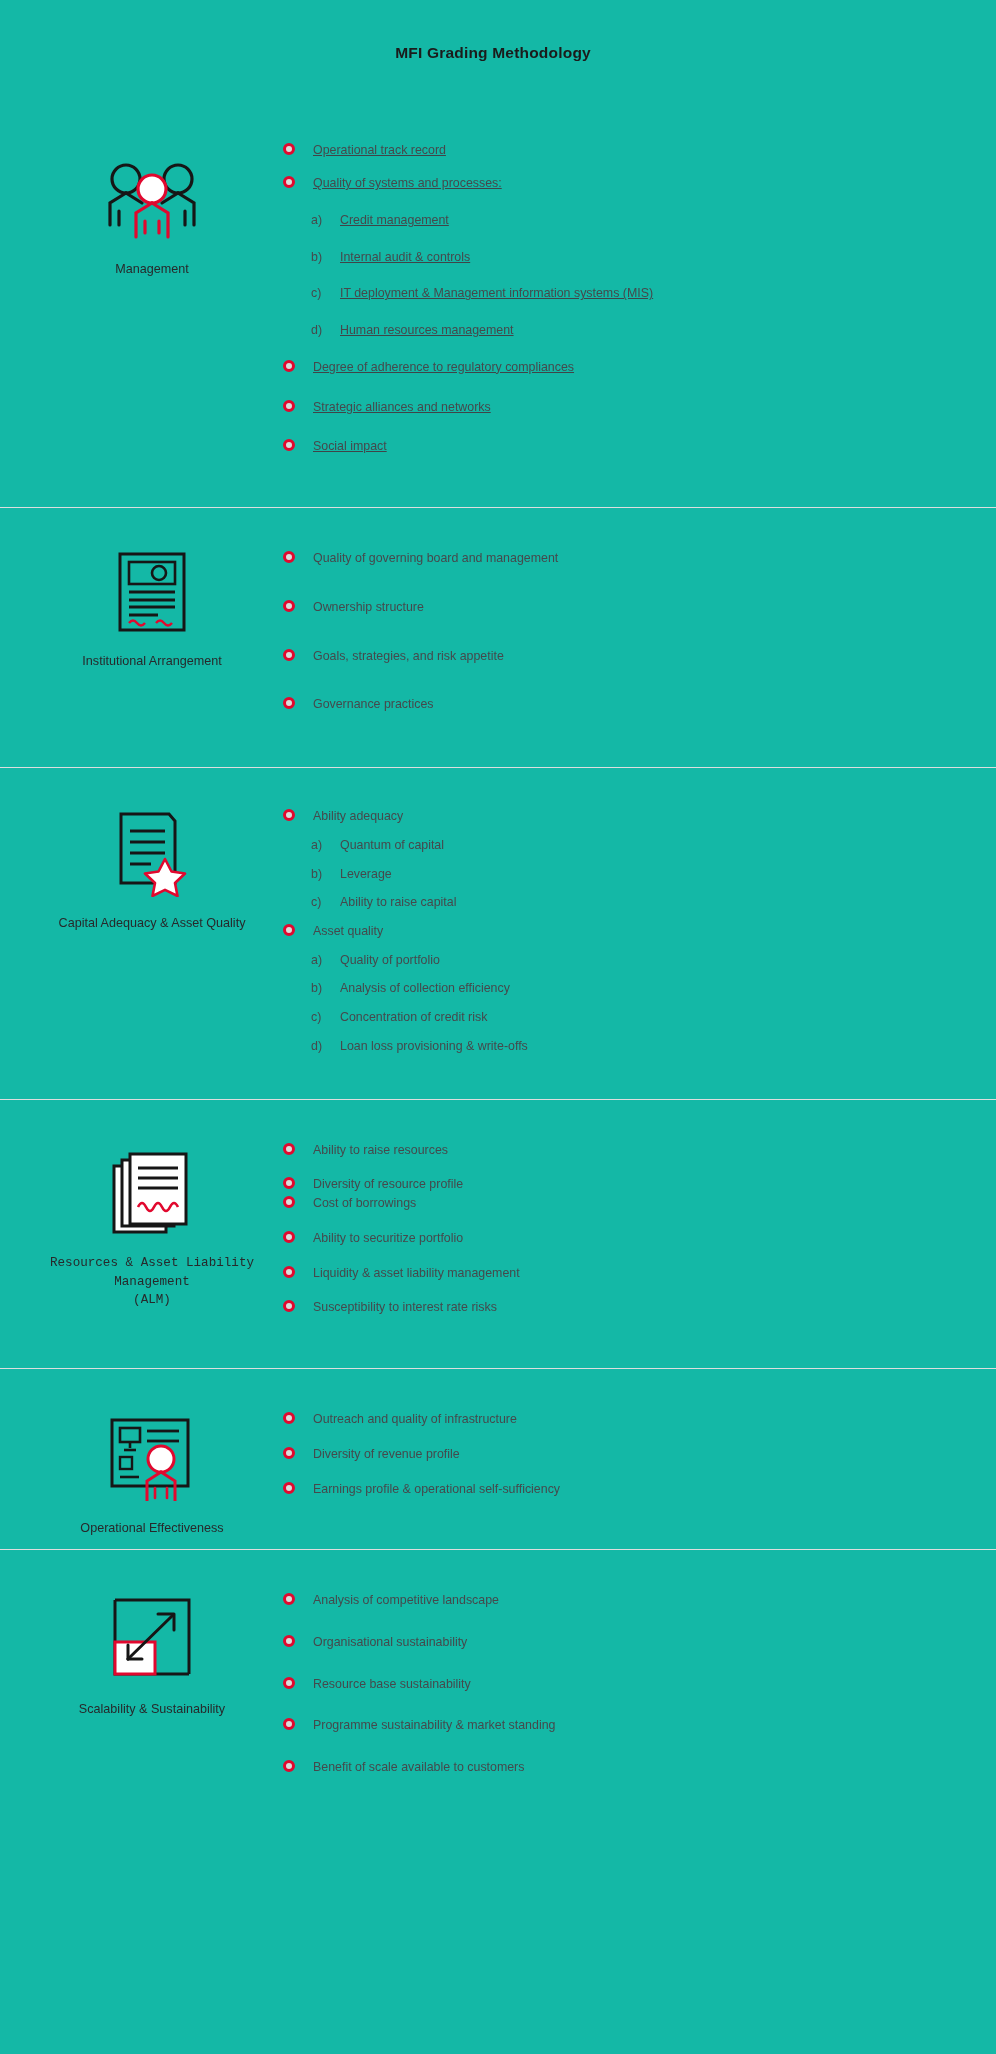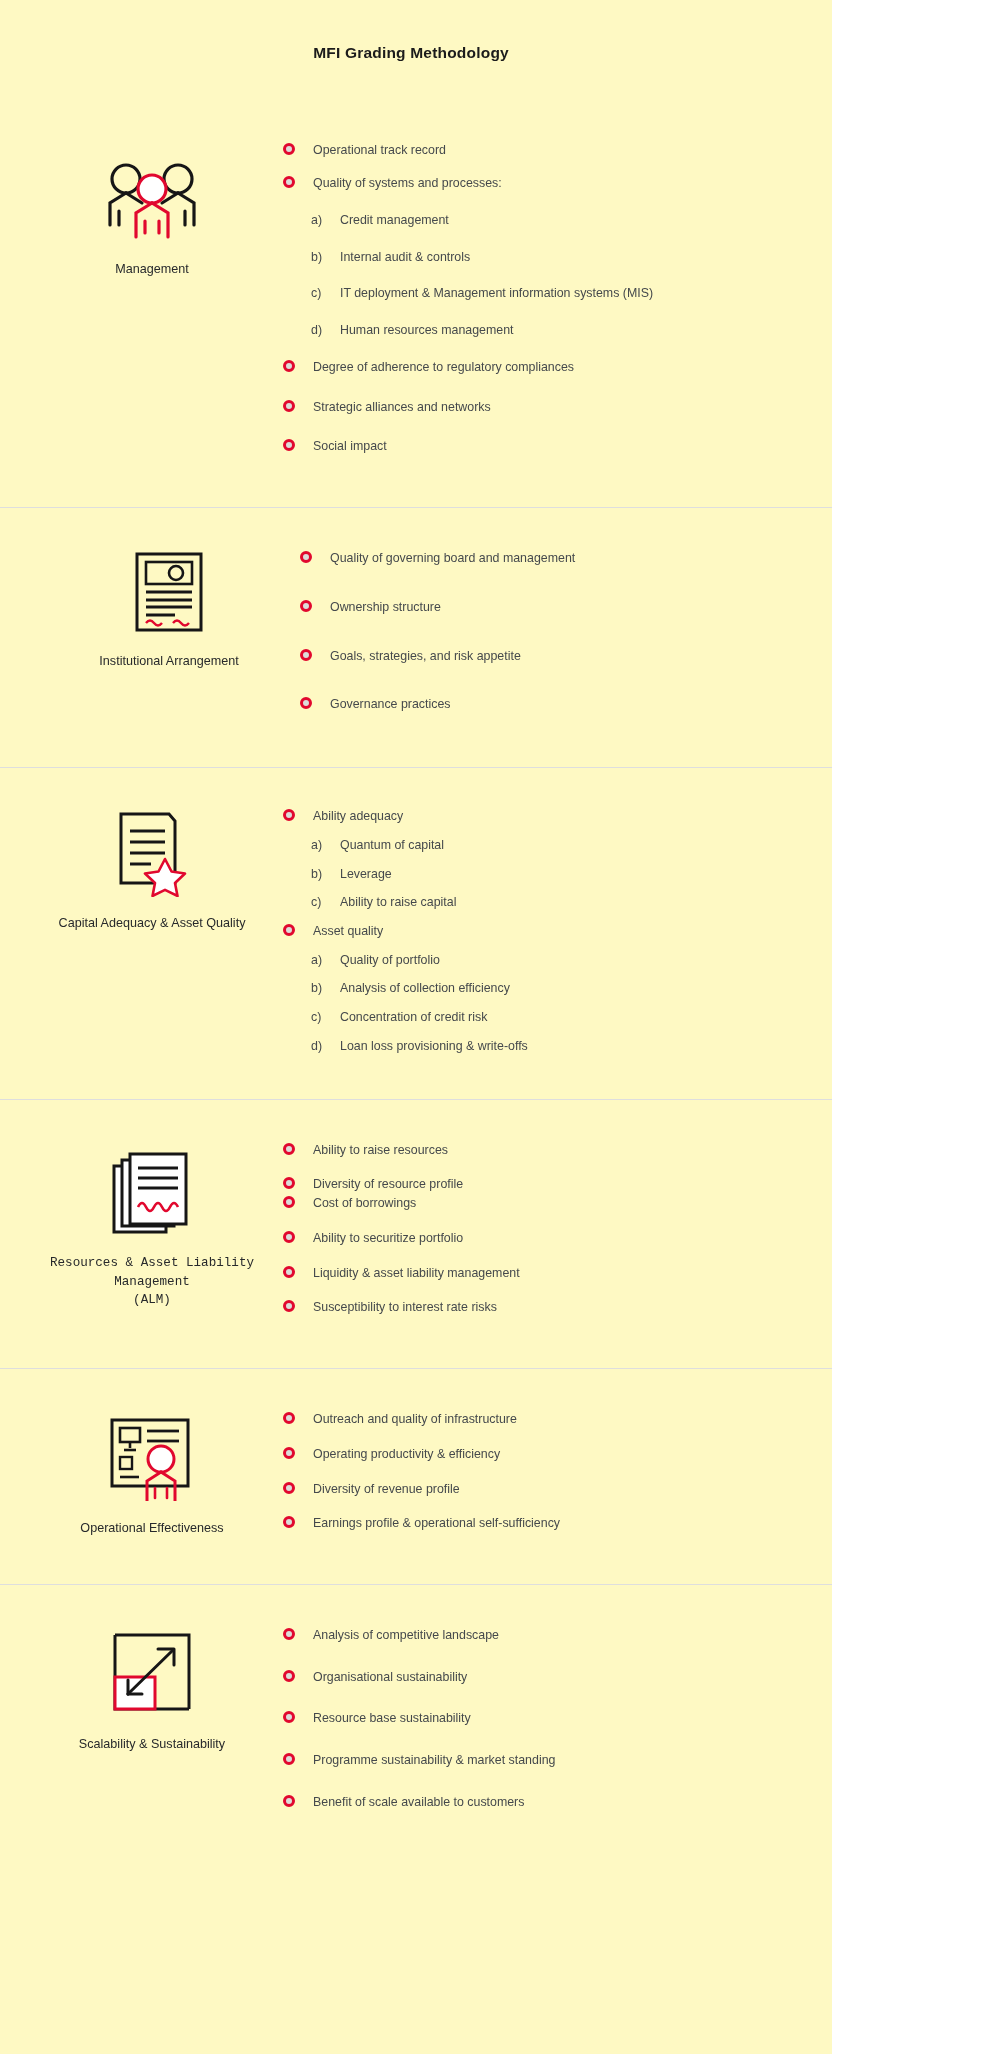--- a/index.html
+++ b/index.html
@@ -9,23 +9,23 @@
   }
   body {
     width: 996px;
     min-height: 2054px;
     font-family: "Liberation Sans", sans-serif;
     color: #3f4448;
     -webkit-font-smoothing: antialiased;
   }
   .page {
     position: relative;
-    width: 832px;
+    width: 996px;
     min-height: 2054px;
-    background: #fef9c3;
+    background: #14b8a6;
     box-sizing: border-box;
   }
 
   
   .title-wrap {
     padding-top: 44px;
     padding-bottom: 10px;
     text-align: center;
   }
   .title {
@@ -166,39 +166,39 @@
               <path d="M85 53 L85 67" stroke="#161616" stroke-width="3.2" stroke-linecap="round"></path>
               <circle cx="52" cy="31" r="14" fill="#ffffff" stroke="#e1082e" stroke-width="3.2"></circle>
               <path d="M52 45 L36 55 L36 79" stroke="#e1082e" stroke-width="3.2" stroke-linecap="round"></path>
               <path d="M52 45 L68 55 L68 79" stroke="#e1082e" stroke-width="3.2" stroke-linecap="round"></path>
               <path d="M45 63 L45 75" stroke="#e1082e" stroke-width="3.2" stroke-linecap="round"></path>
               <path d="M59 63 L59 75" stroke="#e1082e" stroke-width="3.2" stroke-linecap="round"></path>
             </svg>
           </div>
           <div class="icon-caption">Management</div>
         </div>
-        <div class="list-col" style="padding-top:44px;padding-bottom:52px;">
+        <div class="list-col" style="padding-top:44px;padding-bottom:52px;text-decoration:underline;">
           <ul class="bullets sp-tight">
             <li class="bullet"><span class="ring"></span><span>Operational track record</span></li>
             <li class="bullet"><span class="ring"></span><span>Quality of systems and processes:</span></li>
             <li class="sub" style="margin-top:20px;"><span class="marker">a)</span><span>Credit management</span></li>
             <li class="sub" style="margin-top:20px;"><span class="marker">b)</span><span>Internal audit &amp; controls</span></li>
             <li class="sub" style="margin-top:20px;"><span class="marker">c)</span><span>IT deployment &amp; Management information systems (MIS)</span></li>
             <li class="sub" style="margin-top:20px;"><span class="marker">d)</span><span>Human resources management</span></li>
             <li class="bullet" style="margin-top:20px;"><span class="ring"></span><span>Degree of adherence to regulatory compliances</span></li>
             <li class="bullet" style="margin-top:23px;"><span class="ring"></span><span>Strategic alliances and networks</span></li>
             <li class="bullet" style="margin-top:23px;"><span class="ring"></span><span>Social impact</span></li>
           </ul>
         </div>
       </div>
     </div>
 
     <div class="section">
       <div class="section-inner">
-        <div class="icon-col" style="padding-top:38px;margin-left:17px;">
+        <div class="icon-col" style="padding-top:38px;">
           <div class="icon-box">
             <svg width="72" height="82" viewBox="0 0 72 82" fill="none">
               <rect x="4" y="3" width="64" height="76" stroke="#161616" stroke-width="3"></rect>
               <rect x="13" y="11" width="46" height="22" stroke="#161616" stroke-width="2.6"></rect>
               <circle cx="43" cy="22" r="7" stroke="#161616" stroke-width="2.6"></circle>
               <path d="M13 41 H59" stroke="#161616" stroke-width="3"></path>
               <path d="M13 49 H59" stroke="#161616" stroke-width="3"></path>
               <path d="M13 56 H59" stroke="#161616" stroke-width="3"></path>
               <path d="M13 64 H42" stroke="#161616" stroke-width="3"></path>
               <path d="M13 72 q4 -5 8 0 q4 5 8 0" stroke="#e1082e" stroke-width="2.4" fill="none"></path>
@@ -297,21 +297,20 @@
               <path d="M52 55 L66 64 L66 84" stroke="#e1082e" stroke-width="3" stroke-linecap="round"></path>
               <path d="M46 71 V81" stroke="#e1082e" stroke-width="2.6" stroke-linecap="round"></path>
               <path d="M58 71 V81" stroke="#e1082e" stroke-width="2.6" stroke-linecap="round"></path>
             </svg>
           </div>
           <div class="icon-caption">Operational Effectiveness</div>
         </div>
         <div class="list-col" style="padding-top:42px;padding-bottom:52px;">
           <ul class="bullets">
             <li class="bullet" style="margin-bottom:18px;"><span class="ring"></span><span>Outreach and quality of infrastructure</span></li>
-            <li class="bullet" style="margin-bottom:18px;"><span class="ring"></span><span>Operating productivity &amp; efficiency</span></li>
             <li class="bullet" style="margin-bottom:18px;"><span class="ring"></span><span>Diversity of revenue profile</span></li>
             <li class="bullet"><span class="ring"></span><span>Earnings profile &amp; operational self-sufficiency</span></li>
           </ul>
         </div>
       </div>
     </div>
 
     <div class="section">
       <div class="section-inner">
         <div class="icon-col" style="padding-top:44px;">

